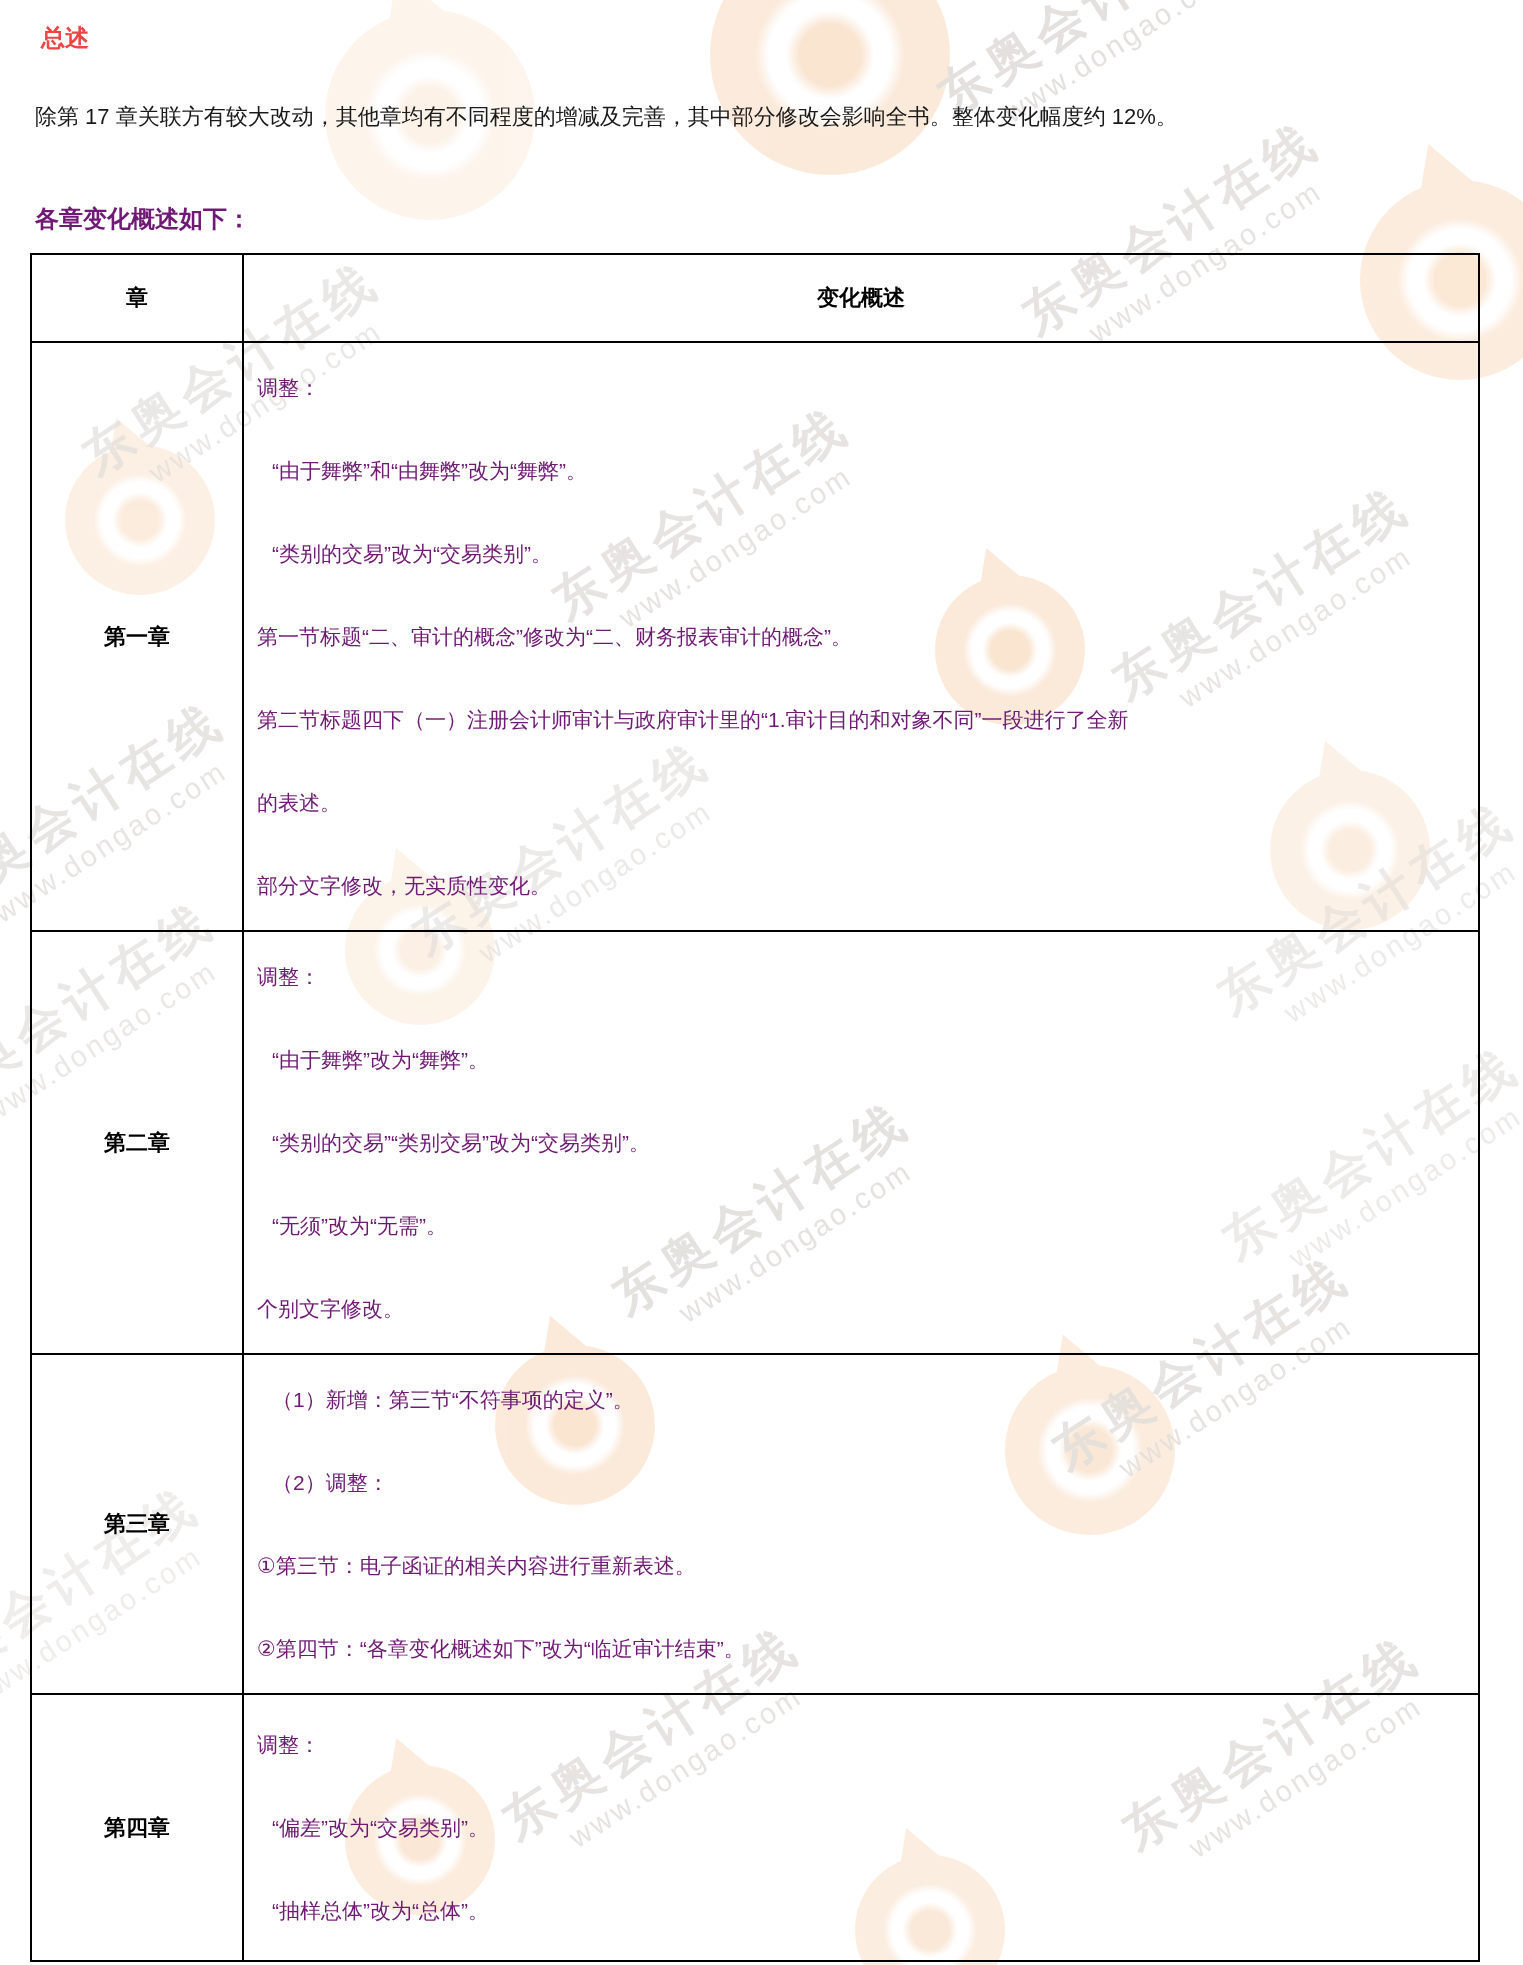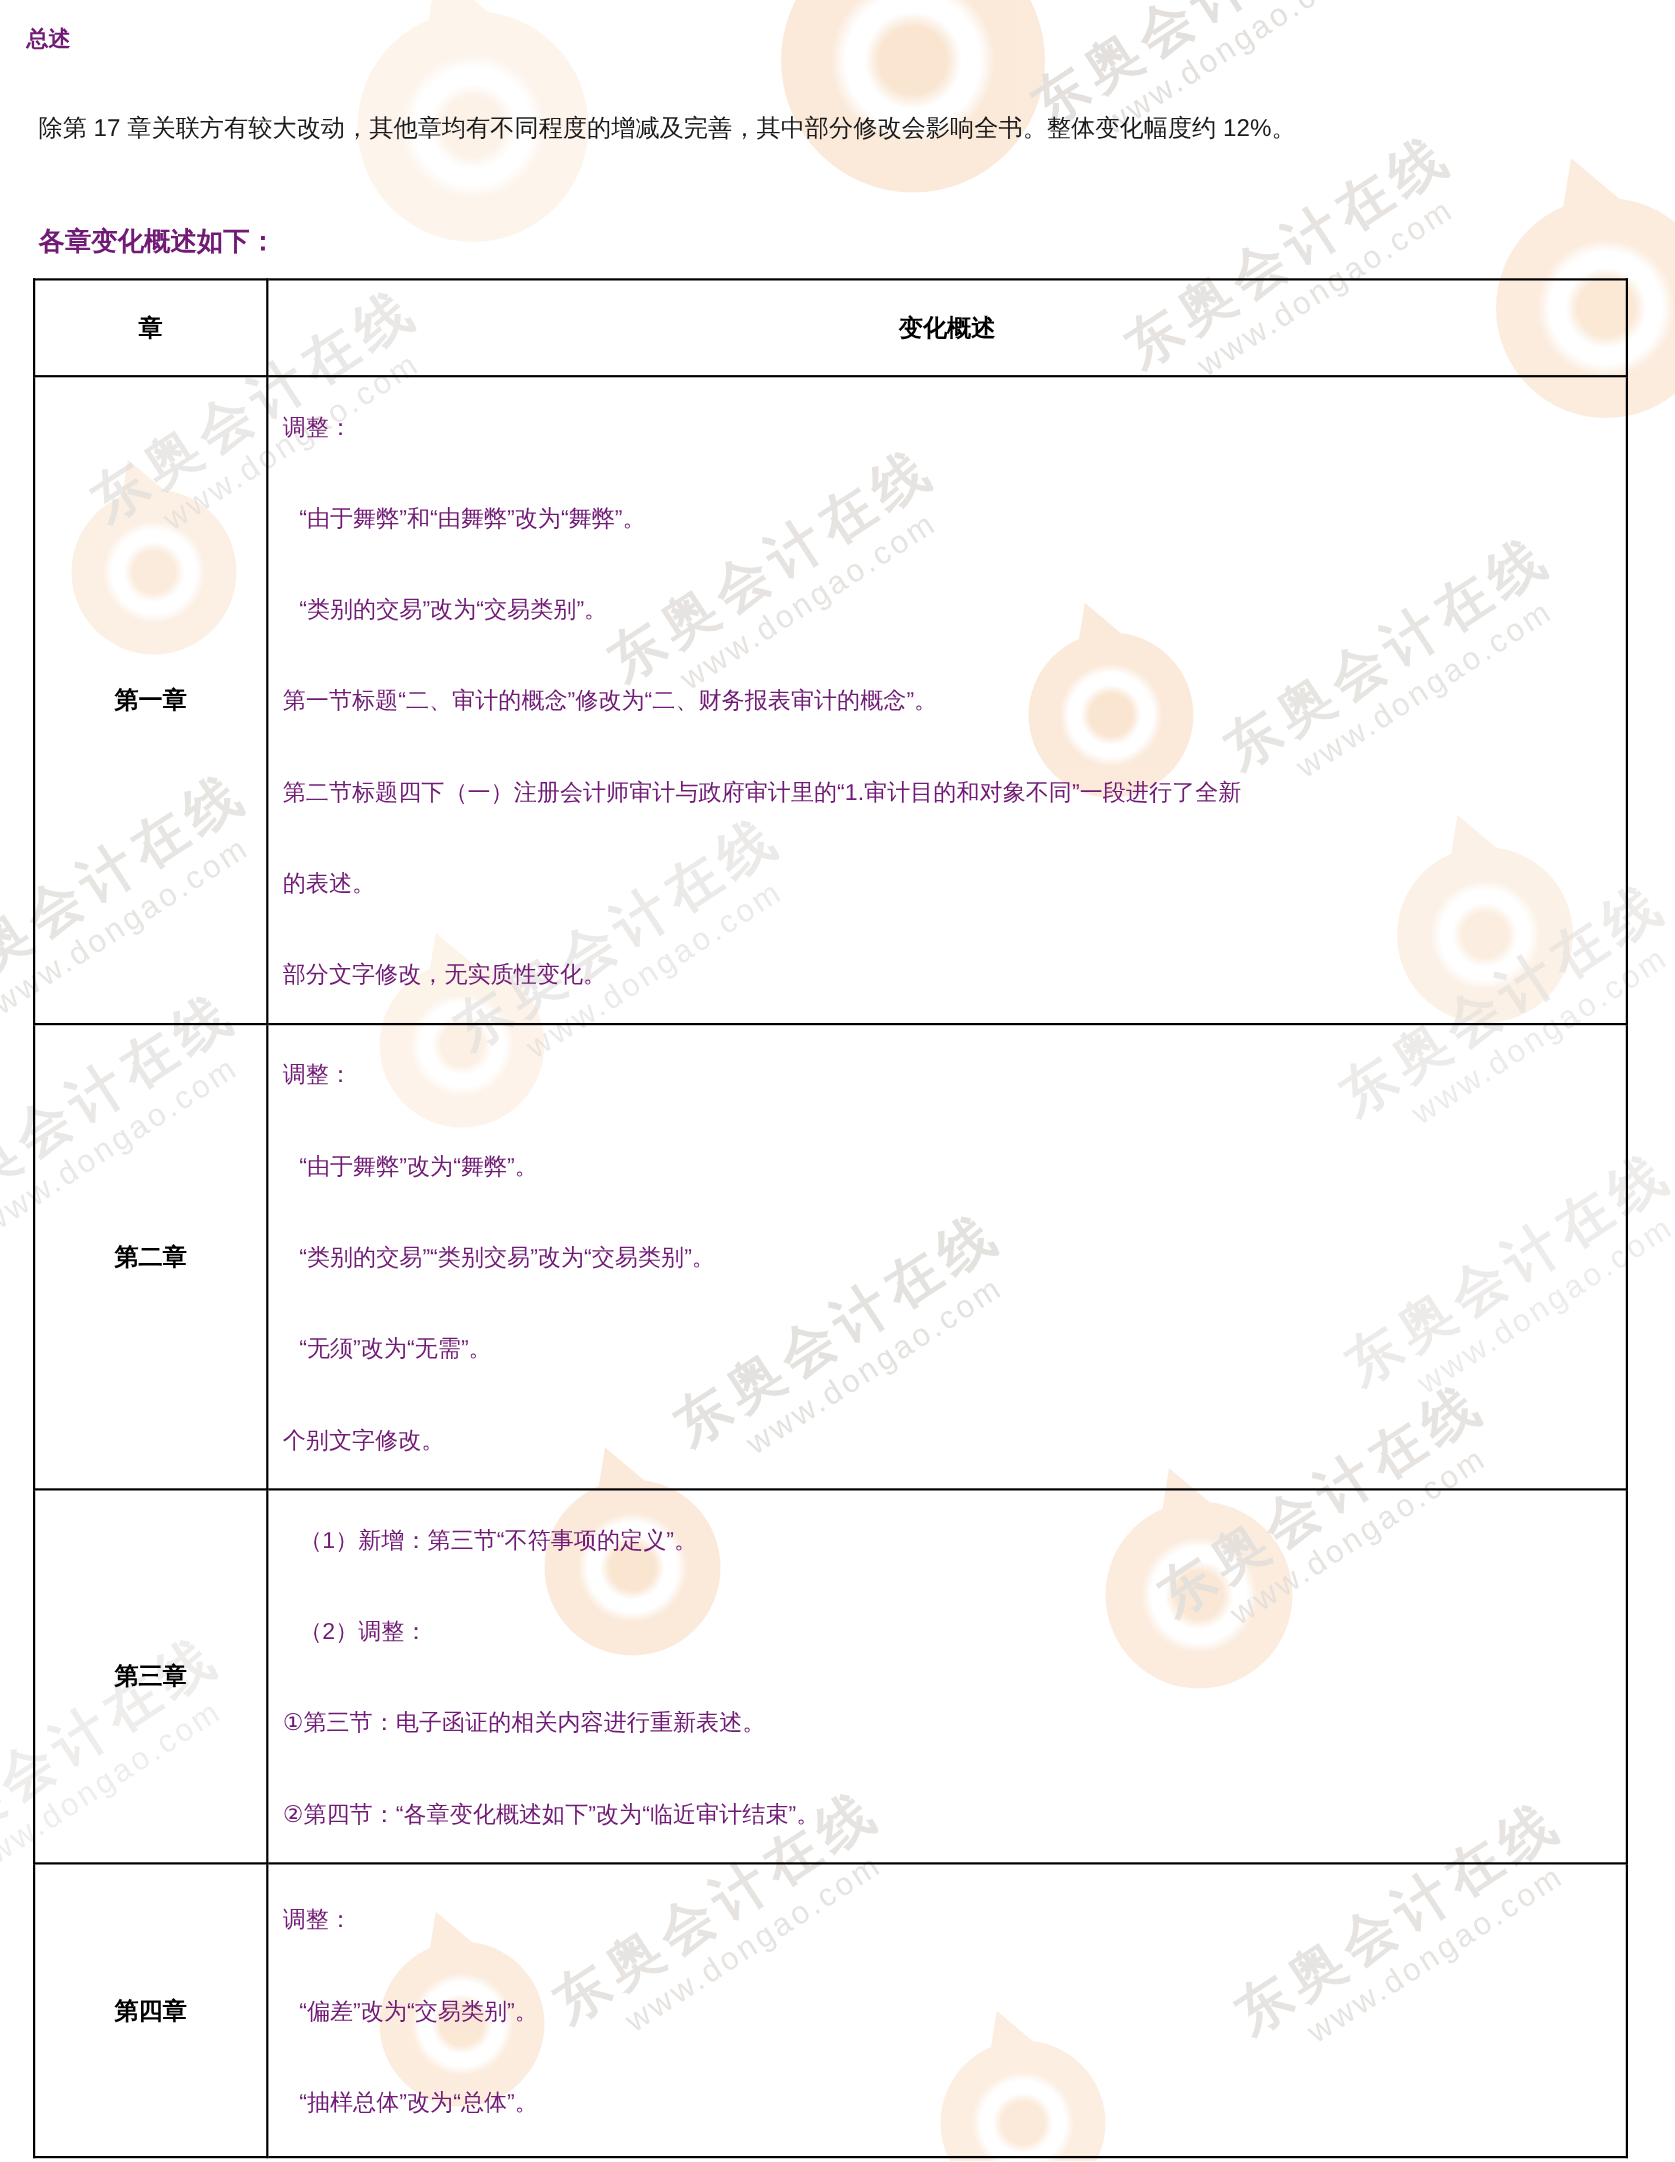--- a/index.html
+++ b/index.html
@@ -47,22 +47,22 @@
     width:42%; height:42%;
     background:#f9ddc3;
     clip-path: polygon(10% 100%, 100% 55%, 12% 0);
     transform: rotate(8deg);
   }
 
   
   #content { position:absolute; inset:0; z-index:1; }
 
   .h-overview {
-    position:absolute; left:24px; top:22px;
-    font-size:20px; font-weight:700; color:#701a75;
+    position:absolute; left:41px; top:22px;
+    font-size:24px; font-weight:700; color:#ef4444;
     margin:0;
   }
   .p-overview {
     position:absolute; left:35px; top:100px;
     width:1450px;
     font-size:22px; line-height:34px;
     white-space:nowrap;
     margin:0;
   }
   .h-table-intro {

